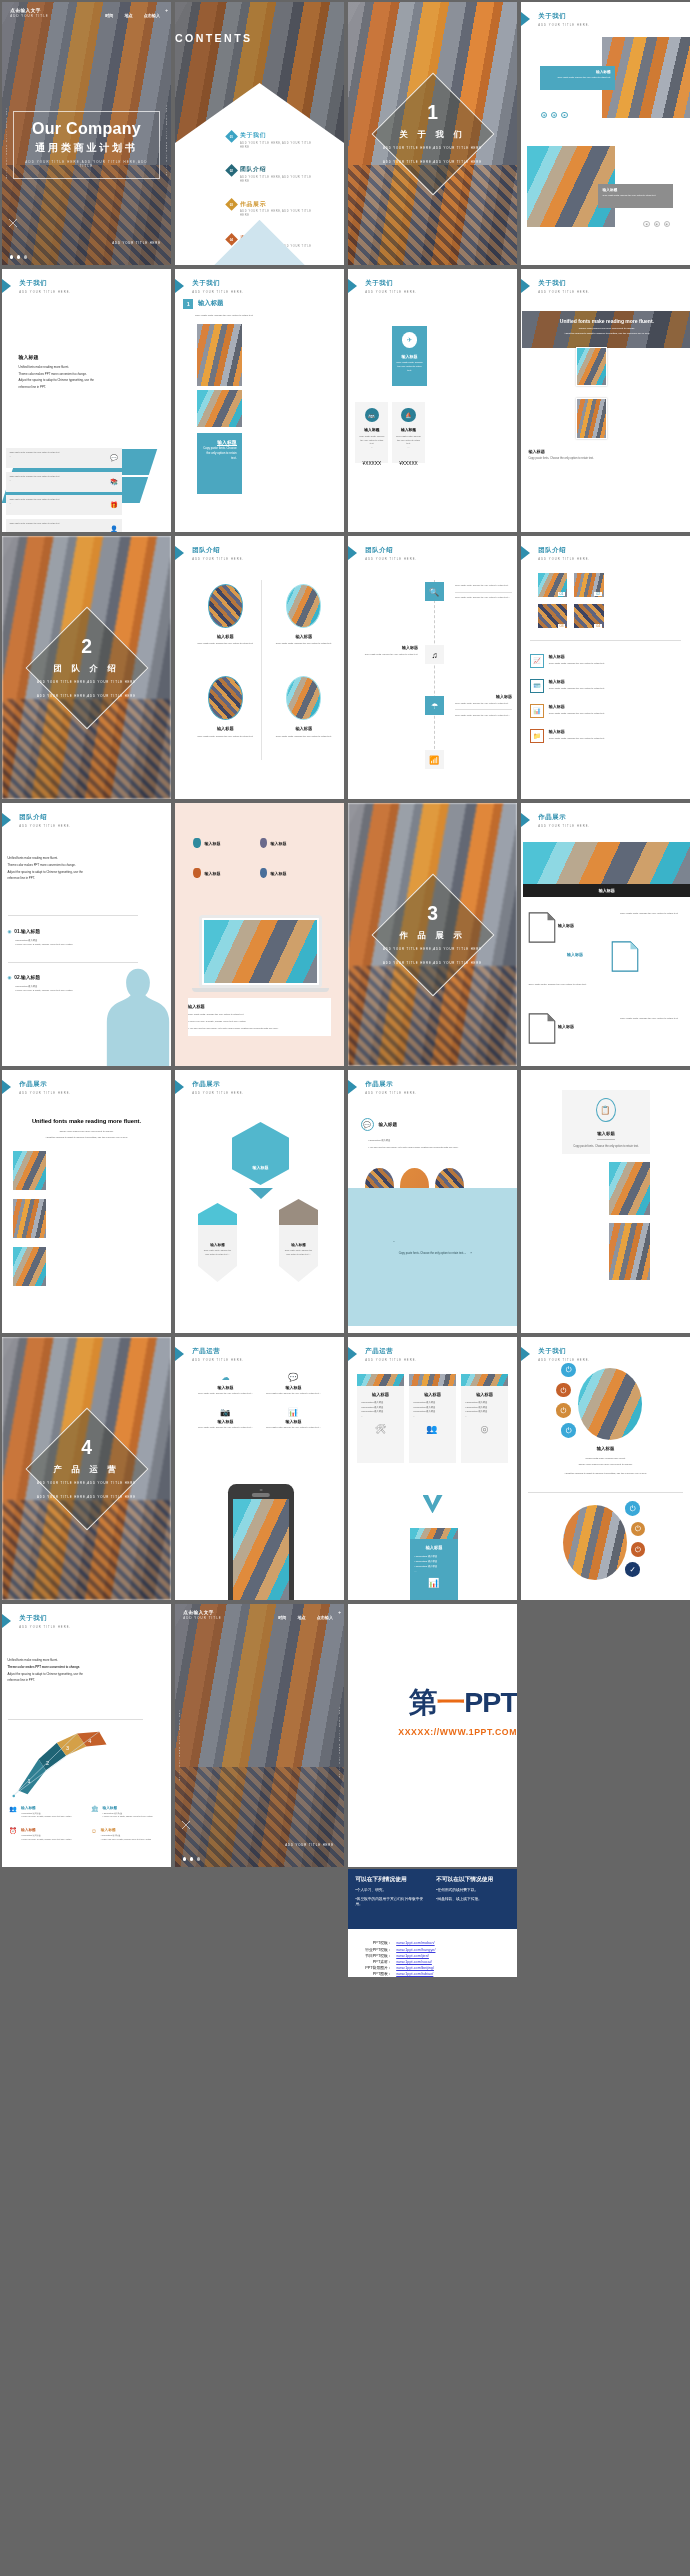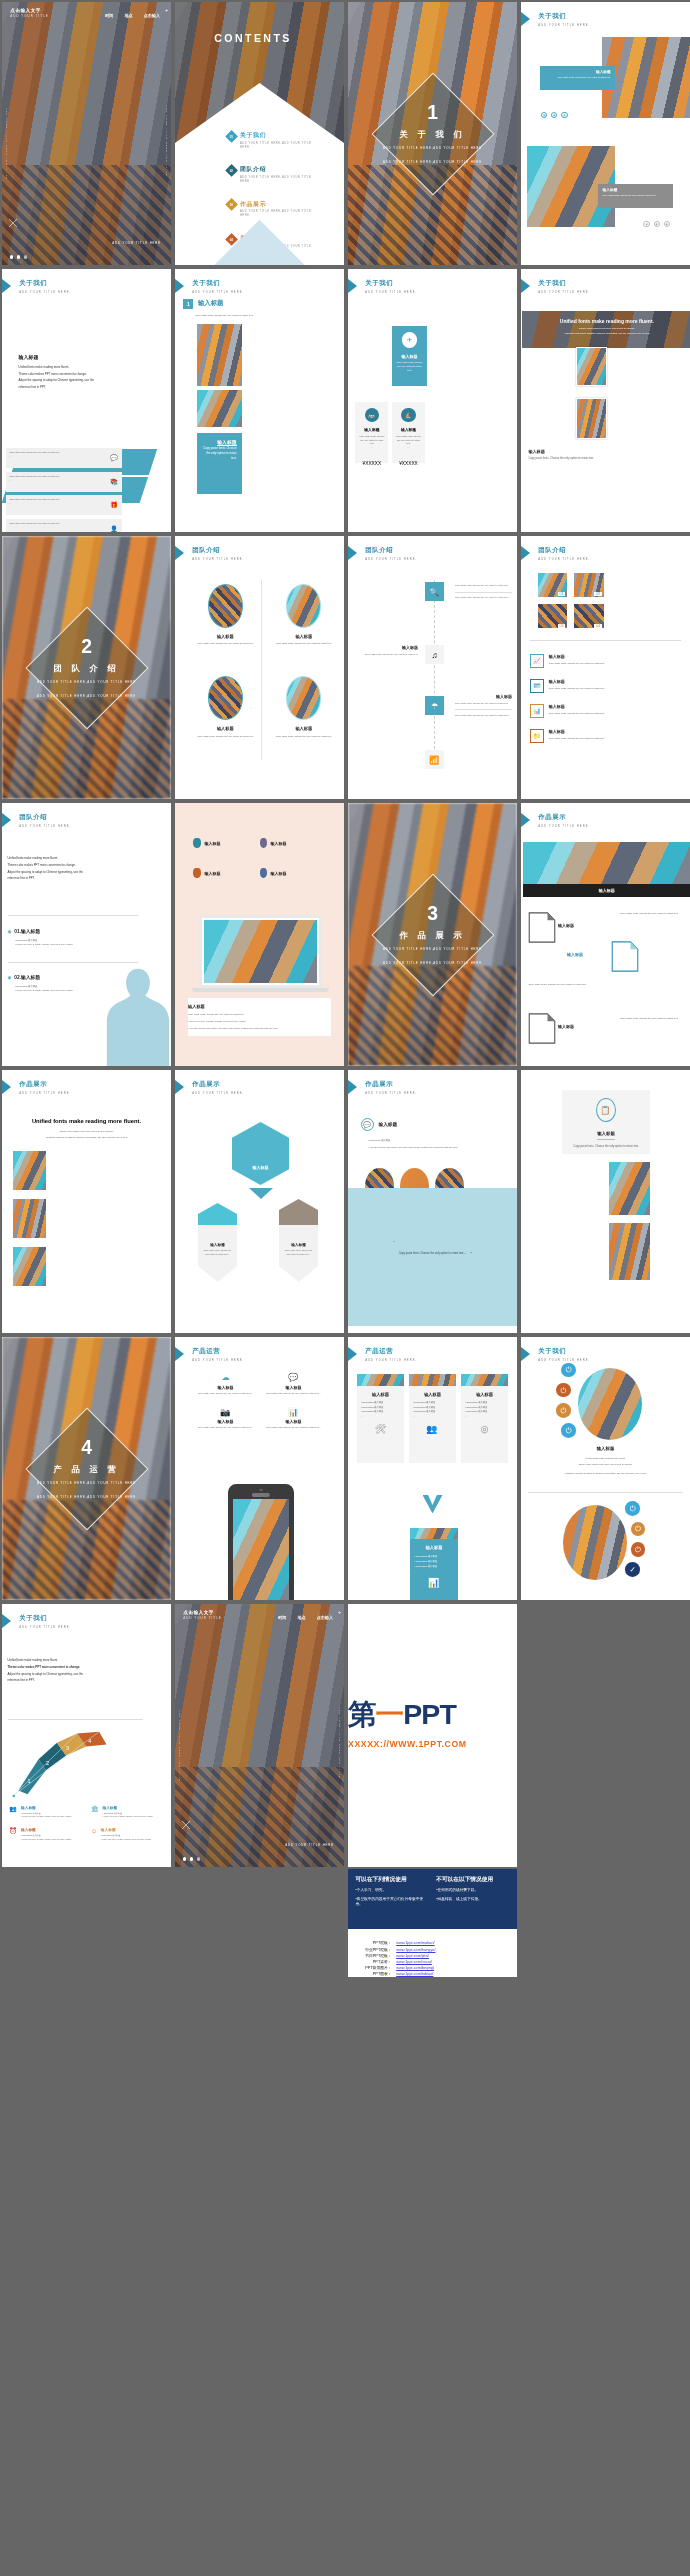--- a/index.html
+++ b/index.html
@@ -51,21 +51,21 @@
   .cov-vert { position:absolute; writing-mode:vertical-rl; font-size:2.4px; color:#ddd; letter-spacing:1.1px; }
   .cov-vert.l { left:2.8px; top:106px; }
   .cov-vert.r { right:2.8px; top:103px; }
   .cov-br { position:absolute; right:10px; bottom:20px; color:#fff; font-size:2.8px; letter-spacing:0.9px; text-align:right; line-height:1.6;}
   .dots { position:absolute; left:8.3px; bottom:6.4px; display:flex; gap:3.7px; }
   .dots i { width:3.2px; height:3.2px; border-radius:50%; background:#fff; display:block; }
   .dots i.off { background:#b9b9b9; }
   .xmark { position:absolute; left:5.5px; bottom:37px; width:10px; height:10px; opacity:.85;}
 
   
-  .contents-title { position:absolute; top:30px; left:0; right:13px; text-align:center; color:#fff; font-size:10.6px; font-weight:bold; letter-spacing:2.4px; }
+  .contents-title { position:absolute; top:30px; left:0; right:13px; color:#fff; font-size:10.6px; font-weight:bold; letter-spacing:2.4px; }
   .arrow-white { position:absolute; left:0; right:0; top:81px; height:184px; background:#fff;
      clip-path: polygon(50% 0, 100% 60px, 100% 100%, 0 100%, 0 60px); }
   .toc { position:absolute; left:0; right:0; top:129px; padding-left:52px; }
   .toc-item { display:flex; gap:3.7px; margin-bottom:15.7px; align-items:flex-start; }
   .dia { width:9.2px; height:9.2px; transform:rotate(45deg); display:flex; align-items:center; justify-content:center; flex:0 0 auto; margin-top:0.9px;}
   .dia span { transform:rotate(-45deg); color:#fff; font-size:2.9px; font-weight:bold;}
   .toc-txt h4 { font-size:5.9px; font-weight:bold; letter-spacing:0.7px;}
   .toc-txt p { font-size:2.6px; color:#8c8c8c; letter-spacing:0.6px; margin-top:1.8px; line-height:1.5; width:76px;}
   .tri-blue { position:absolute; left:50%; transform:translateX(-50%); bottom:-2.8px; width:96px; height:48px; background:#cfe4ee; clip-path: polygon(50% 0,100% 100%,0 100%); }
 
@@ -108,21 +108,21 @@
   .sq { position:absolute; }
 
   .card { background:#f4f4f4; }
   .thin-line { background:#ddd; height:0.9px; }
   .vline { background:#e3e3e3; width:0.9px; }
 
   .btn-circ { width:6.4px; height:6.4px; border-radius:50%; border:0.7px solid #4ba7c0; display:inline-flex; align-items:center; justify-content:center; font-size:2.8px; color:#4ba7c0;}
   .btn-circ.g { border-color:#bbb; color:#999; }
 
   
-  .logo-wrap { position:absolute; left:0; right:0; top:92px; text-align:left;}
+  .logo-wrap { position:absolute; left:0; right:0; top:80px; text-align:right;}
   .logo-main { font-size:28.5px; font-weight:bold; color:#1b3a6b; letter-spacing:-0.9px; font-family:"Liberation Sans", sans-serif;}
   .logo-main .o { color:#ea6b16; }
   .logo-url { font-size:8.7px; color:#ea6b16; letter-spacing:0.6px; margin-top:4.6px; font-weight:bold;}
   .navy { background:#1b3a6b; }
   .usebox { position:absolute; left:0; right:0; top:0; padding:7.4px 7.4px 9.2px; display:flex; gap:7.4px;}
   .usebox h5 { font-size:5.7px; color:#fff; font-weight:bold; line-height:1.35;}
   .usebox li { font-size:3.7px; color:#fff; list-style:none; margin-top:3.7px; line-height:1.45;}
   .links { position:absolute; left:0; right:0; top:0; padding:7.4px 9.2px; }
   .links .row { display:flex; font-size:3.8px; line-height:1.62; }
   .links .k { width:39px; text-align:right; color:#111; padding-right:4.6px;}
@@ -146,20 +146,25 @@
       <div class="c2">ADD YOUR TITLE</div>
     </div>
     <div class="cov-plus">+</div>
     <div class="cov-nav">
       <span>时间</span>
       <span>地点</span>
       <span>点击输入</span>
     </div>
     <div class="cov-vert l">ADD YOUR TITLE HERE,ADD TITLE</div>
     <div class="cov-vert r">ADD YOUR TITLE HERE,ADD TITLE</div>
+    <div class="cov-box">
+      <h1>Our Company</h1>
+      <h2>通用类商业计划书</h2>
+      <p>ADD YOUR TITLE HERE,ADD YOUR TITLE HERE,ADD TITLE</p>
+    </div>
     <svg class="xmark" viewBox="0 0 20 20">
         <path d="M2 2 L18 18 M18 2 L2 18" stroke="#ffffff" stroke-width="1.4" fill="none"></path>
       </svg>
     <div class="cov-br">ADD YOUR TITLE HERE</div>
     <div class="dots">
         <i></i>
         <i></i>
         <i class="off"></i>
       </div>
   </div>

